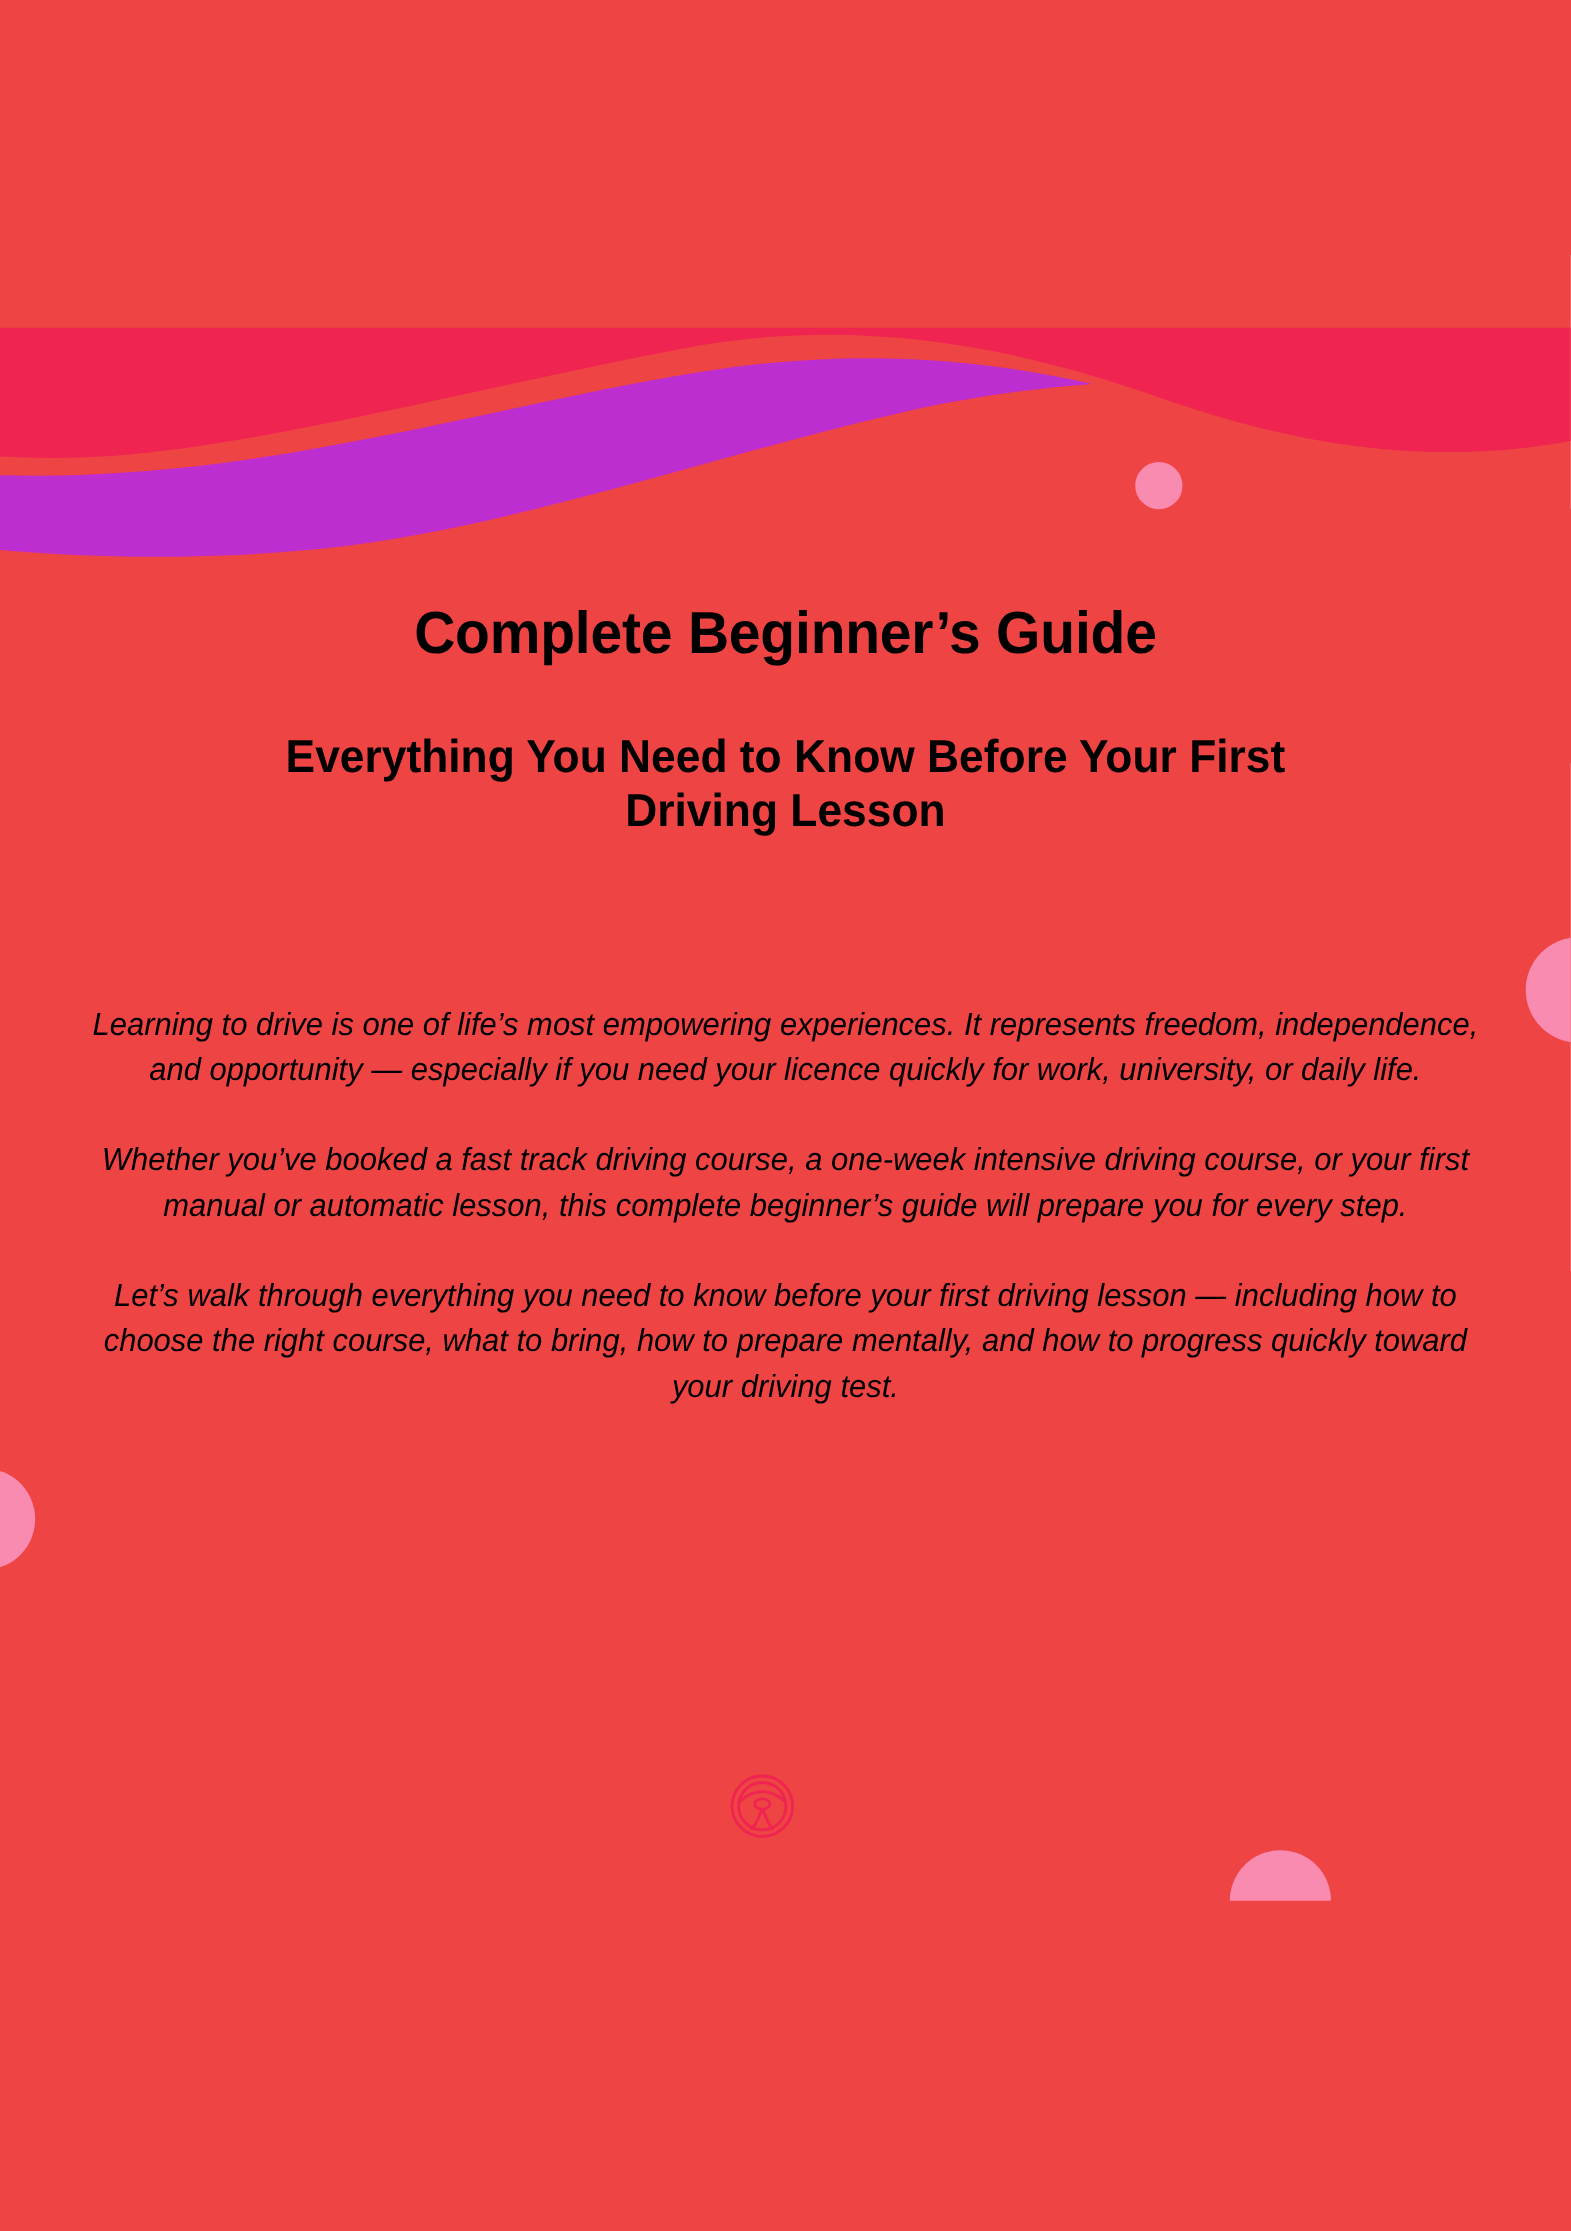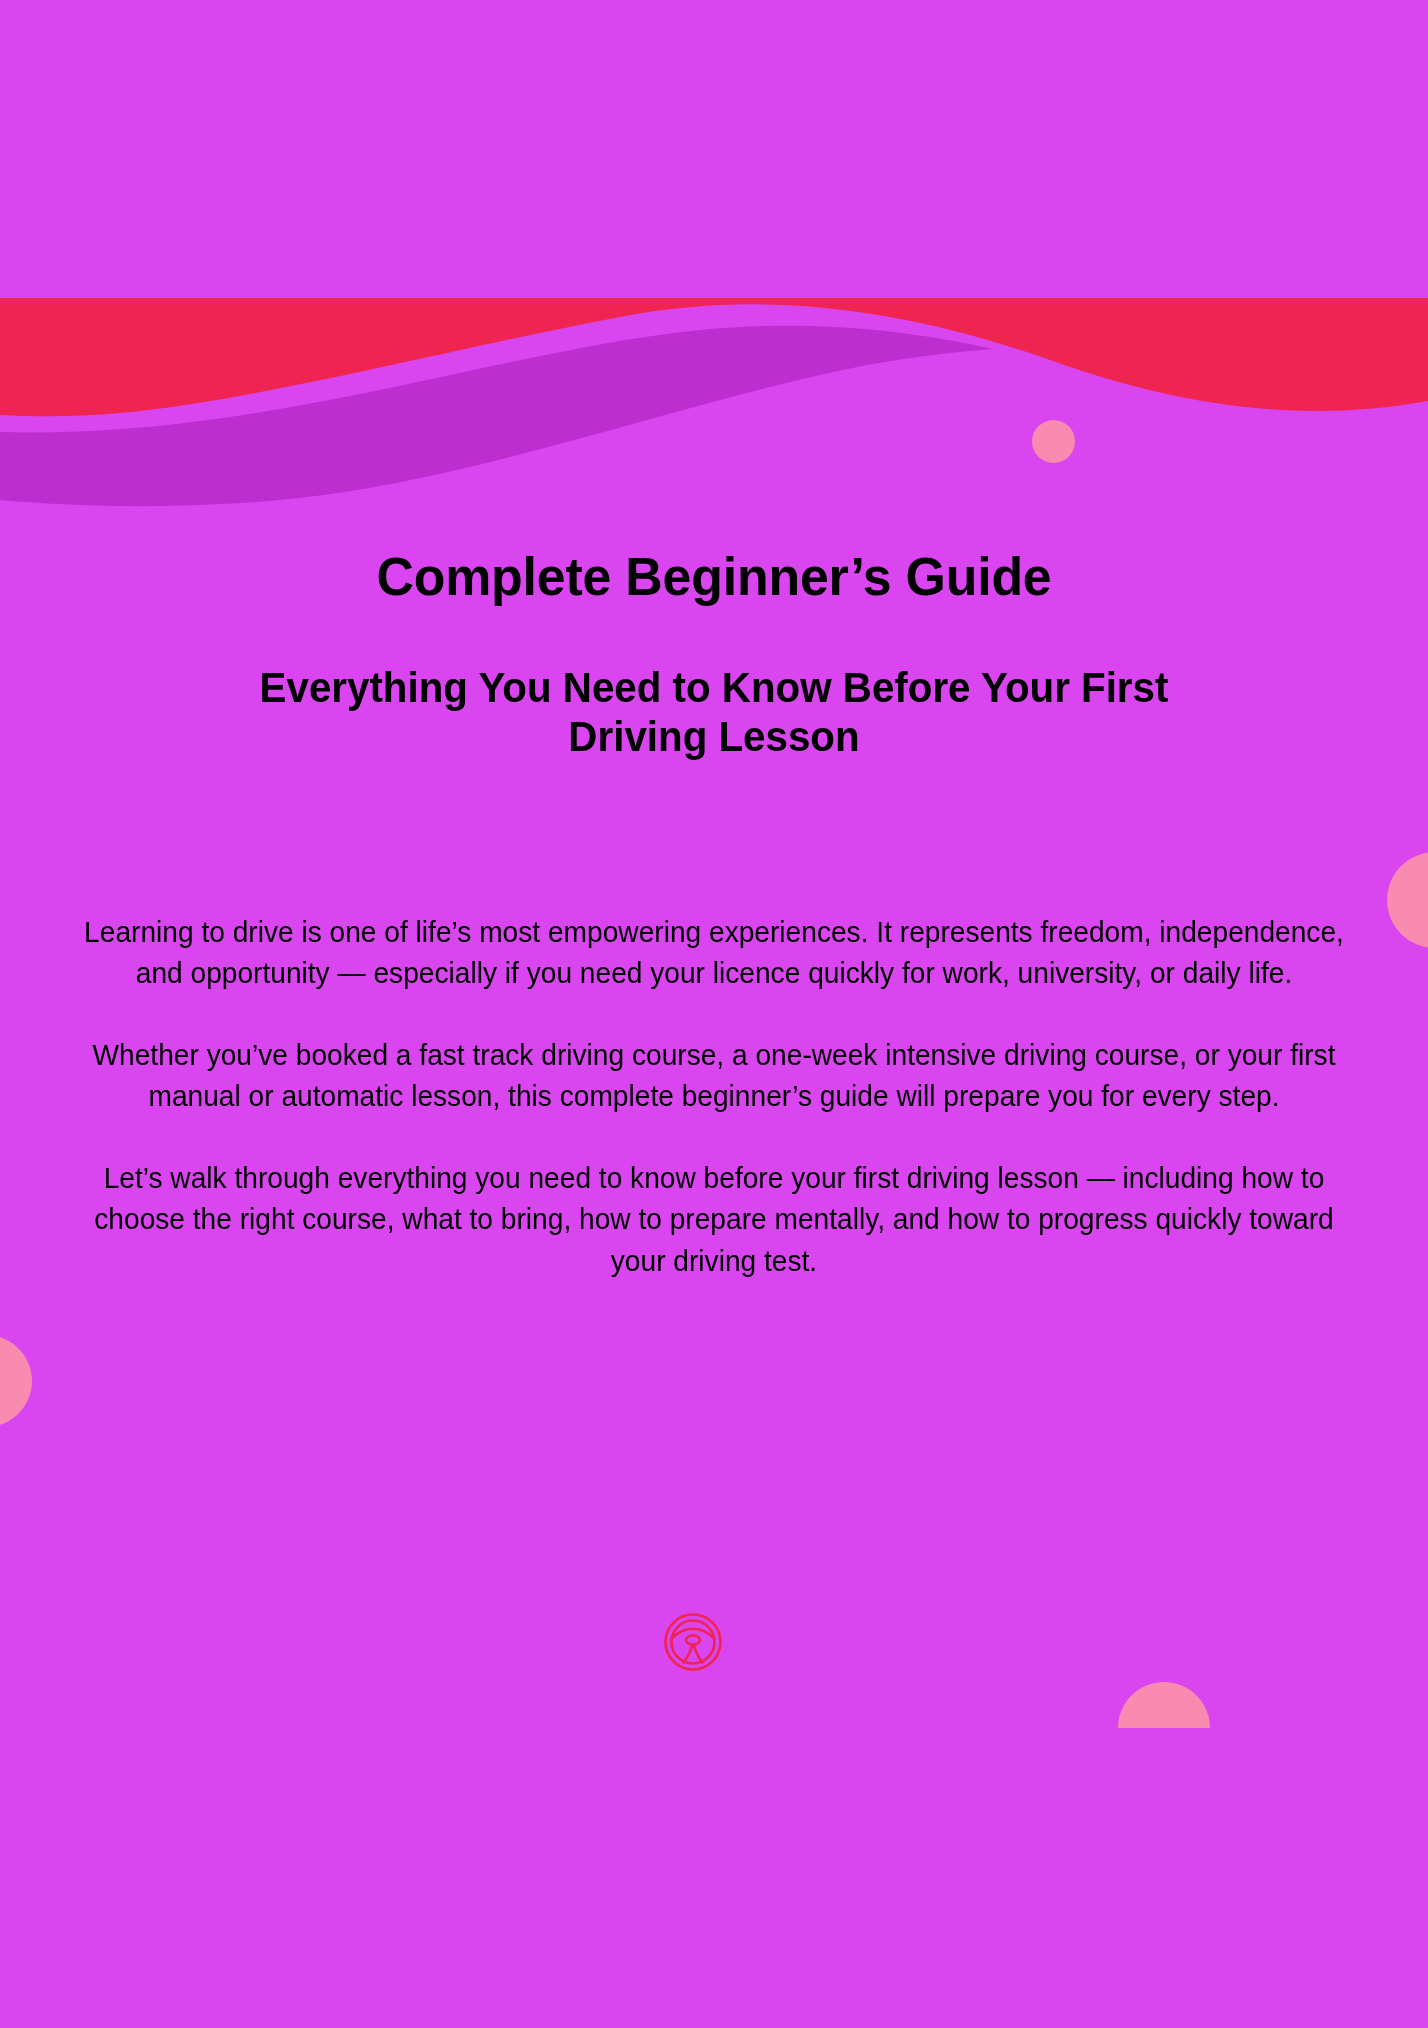--- a/index.html
+++ b/index.html
@@ -14,21 +14,21 @@
     overflow: hidden;
     font-family: "Liberation Sans", sans-serif;
     color: #000000;
   }
 
   #page {
     position: absolute;
     inset: 0;
     width: 1428px;
     height: 2028px;
-    background: #d946ef;
+    background: #ef4444;
     overflow: hidden;
   }
 
   
   #header-wave {
     position: absolute;
     top: 0;
     left: 0;
     width: 1428px;
     height: 530px;
@@ -104,20 +104,21 @@
     font-stretch: condensed;
     transform: scaleX(0.96);
   }
 
   
   #body-copy {
     position: absolute;
     left: 64px;
     top: 912px;
     width: 1300px;
+    font-style: italic;
   }
   .para {
     text-align: center;
     font-size: 29px;
     line-height: 1.43;
     font-weight: normal;
     margin: 0 0 40px 0;
     width: 1300px;
     transform: scaleX(0.97);
     transform-origin: center top;

